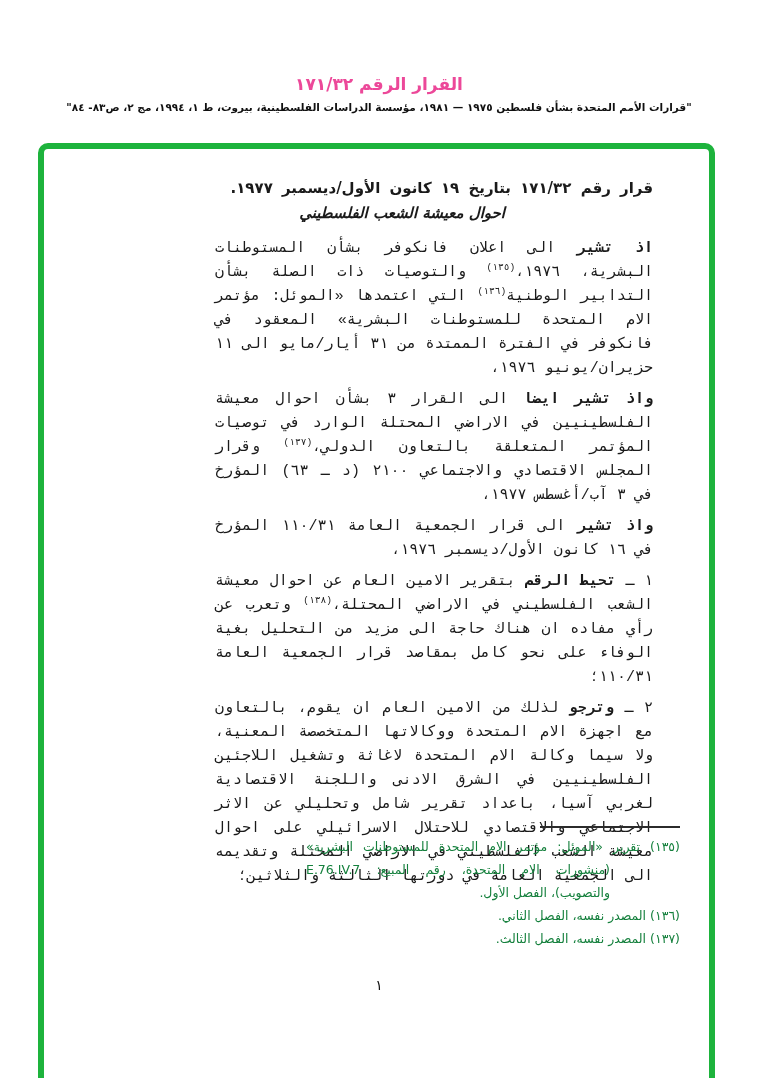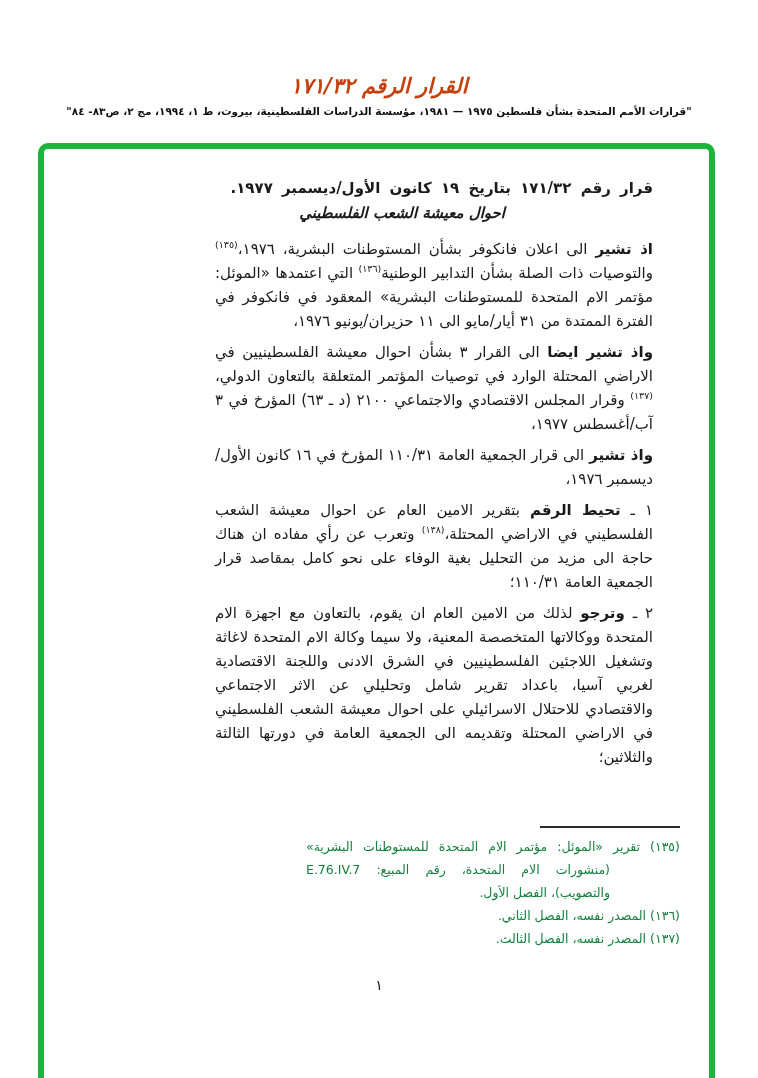--- a/index.html
+++ b/index.html
@@ -9,21 +9,21 @@
     position: relative;
     overflow: hidden;
     font-family: "DejaVu Sans", sans-serif;
     color: #191919;
   }
   .doc-header {
     position: absolute; top: 74px; left: 0; width: 758px;
     text-align: center; direction: rtl;
   }
   .doc-title {
-    font-size: 21px; font-weight: 700; color: #c2410c; font-style: italic;
+    font-size: 17px; font-weight: 700; color: #ec4899;
   }
   .doc-source {
     margin-top: 7px; font-size: 10.5px; font-weight: 700; color: #101010;
     white-space: nowrap;
   }
   .green-box {
     position: absolute; left: 38px; top: 143px;
     width: 677px; height: 970px;
     box-sizing: border-box;
     border: 6px solid #1db33c;
@@ -40,21 +40,21 @@
     margin: 0 0 1px 0;
   }
   .res-h2 {
     font-weight: 700; text-align: right; padding-right: 148px;
     margin: 0 0 12px 0;
     font-style: italic;
   }
   .preamble-intro {
     font-weight: 700; margin: 0 0 9px 0; text-align: right;
   }
-  .par { margin: 0 0 7px 12px; }
+  .par { margin: 0 0 7px 12px; font-family: Liberation Mono, monospace; }
   .par .lead { font-weight: 700; }
   sup.fnref { font-size: 9.5px; line-height: 0; vertical-align: super; }
   .fn-block {
     position: absolute; top: 677px; right: 29px; width: 374px;
     direction: rtl; text-align: justify;
     font-size: 12.5px; line-height: 23px; color: #15803d;
   }
   .fn-rule {
     width: 140px; height: 0;
     border-top: 2px solid #2b2b2b;

